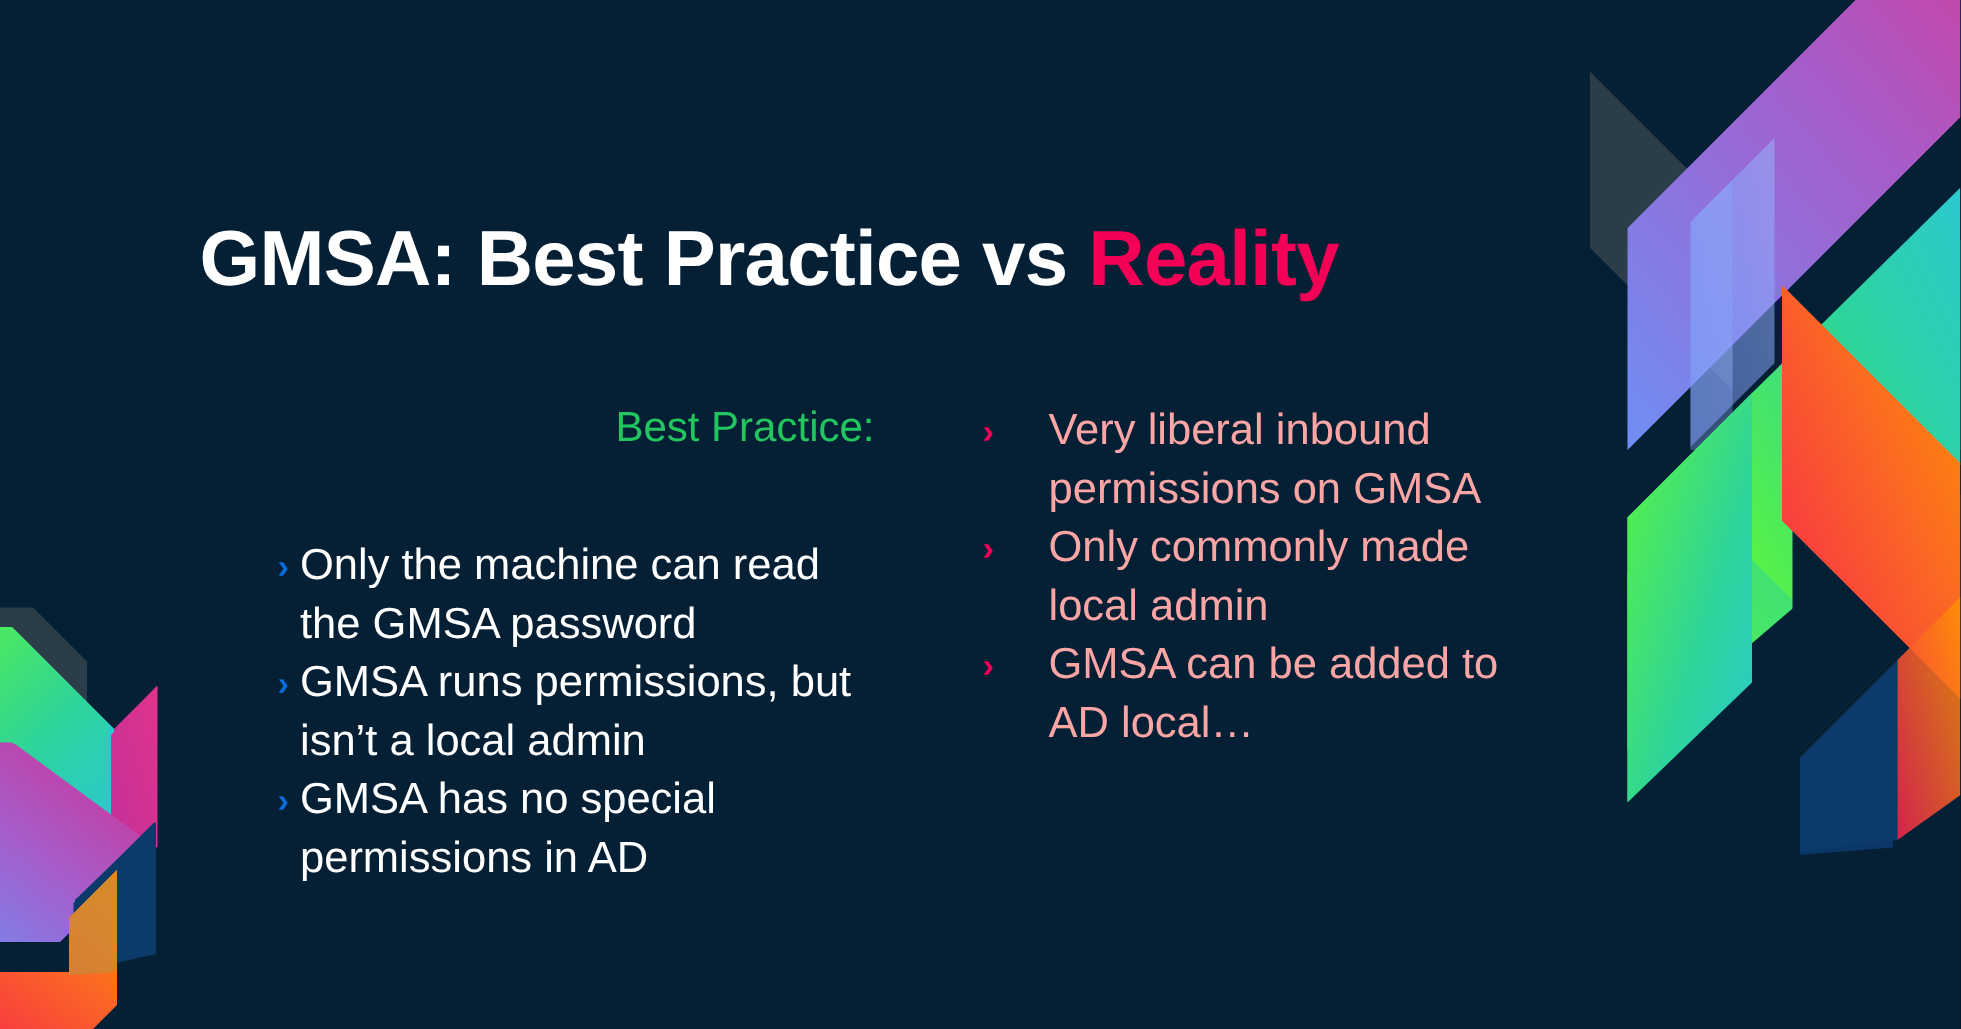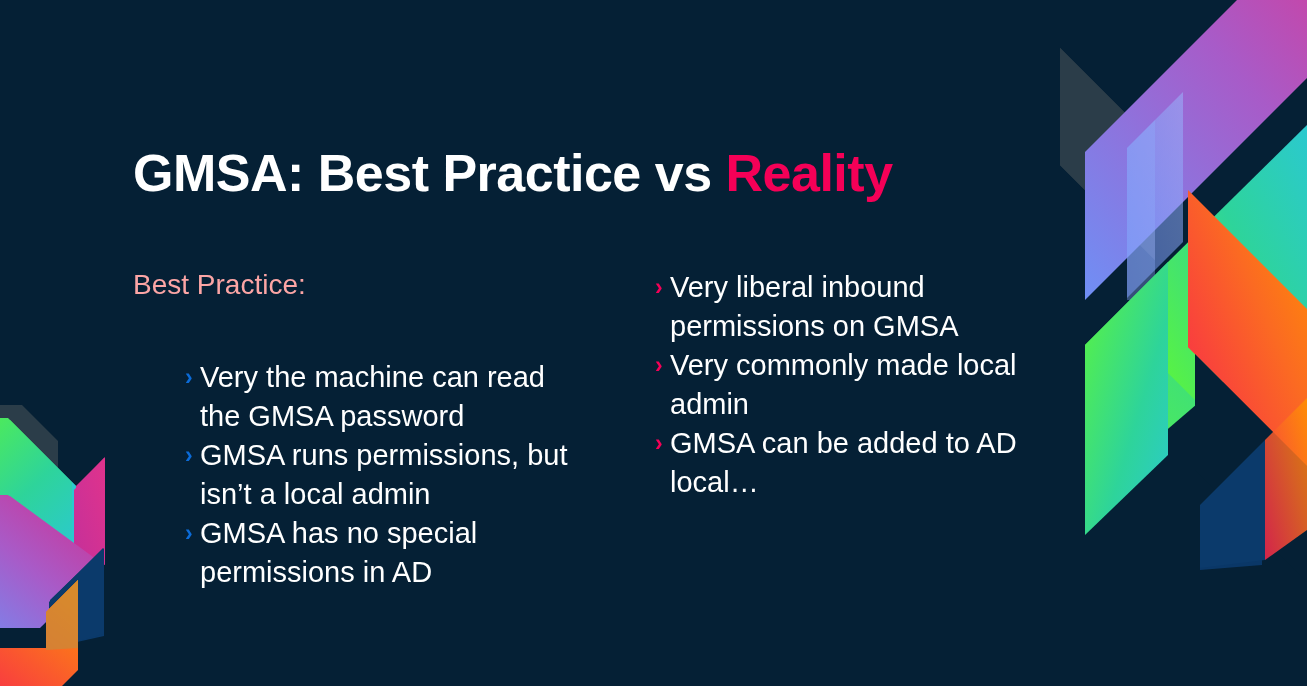--- a/index.html
+++ b/index.html
@@ -51,21 +51,21 @@
   }
   .col-left  { left: 133px;  width: 450px; }
   .col-right { left: 614px;  width: 420px; }
 
   .col-head {
     font-size: 28px;
     line-height: 1.2;
     margin: 0 0 56px 0;
     white-space: nowrap;
   }
-  .col-left  .col-head { color: #fca5a5; }
+  .col-left  .col-head { color: #22c55e; text-align: right; }
   .col-right .col-head { color: #f50057; }
 
   ul.bullets {
     list-style: none;
     margin: 0;
     padding: 0;
   }
   ul.bullets li {
     display: flex;
     align-items: flex-start;
@@ -80,21 +80,21 @@
     line-height: 39px;
     font-weight: bold;
     text-align: left;
     padding-left: 23px;
     box-sizing: border-box;
   }
   .col-left .chev  { color: #0b6bd8; }
   .col-right .chev { color: #f50057; }
   .btxt { flex: 1 1 auto; }
   .col-left  .btxt { color: #ffffff; }
-  .col-right .btxt { color: #ffffff; }
+  .col-right .btxt { color: #fca5a5; margin-left: 29px; }
   .col-left ul.bullets  { margin-left: 29px; }
   .col-right ul.bullets { margin-left: 18px; }
 </style>
 </head>
 <body>
 
 <div id="slide">
 
   <div class="deco-layer">
     <svg viewBox="0 0 1307 686" xmlns="http://www.w3.org/2000/svg">
@@ -216,42 +216,42 @@
 
     <div id="title">
       <span>GMSA: Best Practice vs </span><span class="accent">Reality</span>
     </div>
 
     <div class="col col-left">
       <div class="col-head">Best Practice:</div>
       <ul class="bullets">
         <li>
           <span class="chev">›</span>
-          <span class="btxt">Very the machine can read the GMSA password</span>
+          <span class="btxt">Only the machine can read the GMSA password</span>
         </li>
         <li>
           <span class="chev">›</span>
           <span class="btxt">GMSA runs permissions, but isn’t a local admin</span>
         </li>
         <li>
           <span class="chev">›</span>
           <span class="btxt">GMSA has no special permissions in AD</span>
         </li>
       </ul>
     </div>
 
     <div class="col col-right">
       <ul class="bullets">
         <li>
           <span class="chev">›</span>
           <span class="btxt">Very liberal inbound permissions on GMSA</span>
         </li>
         <li>
           <span class="chev">›</span>
-          <span class="btxt">Very commonly made local admin</span>
+          <span class="btxt">Only commonly made local admin</span>
         </li>
         <li>
           <span class="chev">›</span>
           <span class="btxt">GMSA can be added to AD local…</span>
         </li>
       </ul>
     </div>
 
   </div>
 </div>

